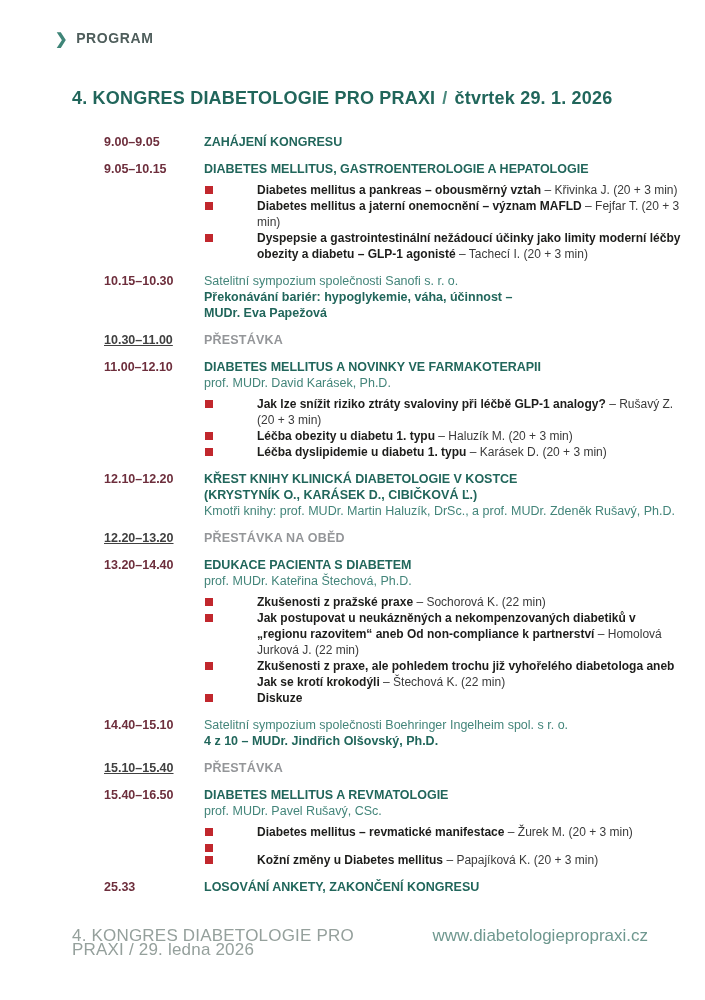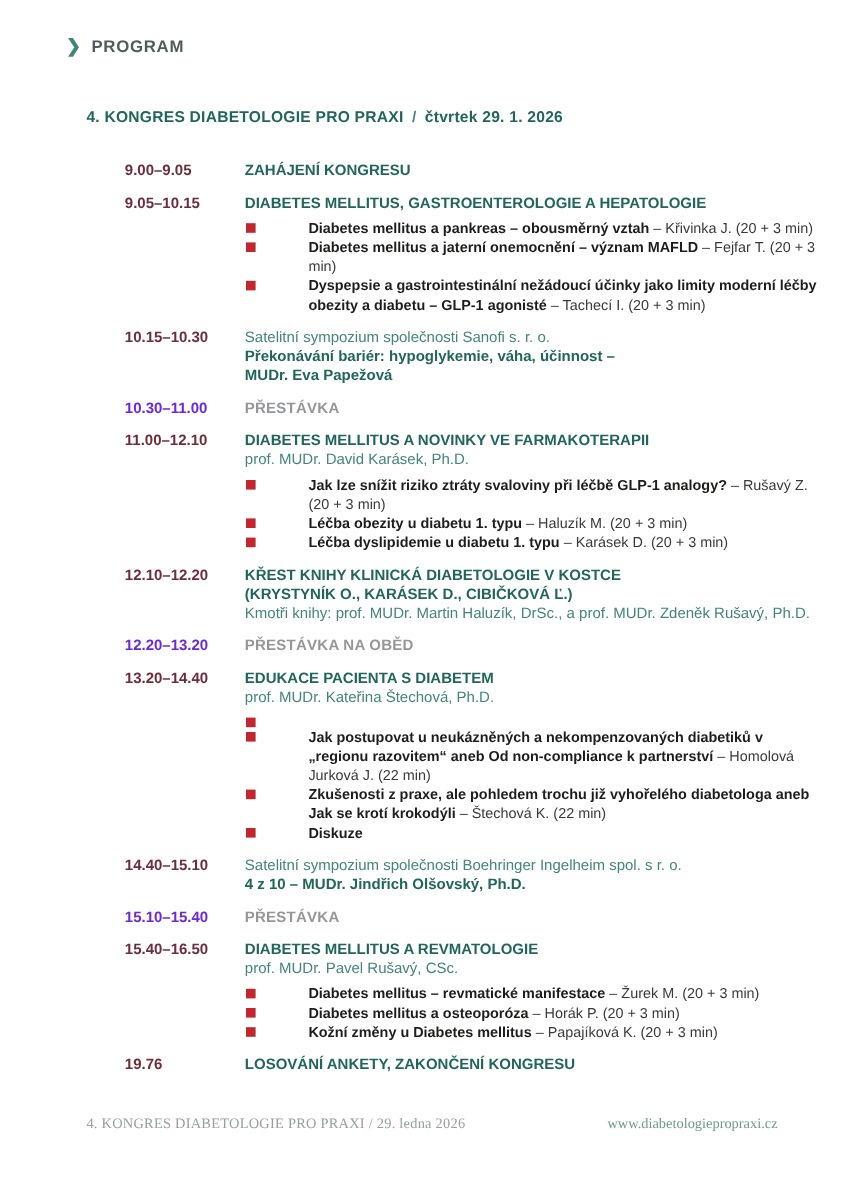--- a/index.html
+++ b/index.html
@@ -3,43 +3,43 @@
 <meta charset="utf-8">
 <style>
   html,body{margin:0;padding:0;background:#ffffff;}
   body{font-family:"Liberation Sans",sans-serif;-webkit-font-smoothing:antialiased;}
   .page{position:relative;width:705px;height:1000px;background:#ffffff;overflow:hidden;}
 
   .kicker{position:absolute;left:55px;top:30px;display:flex;align-items:center;gap:8px;
           font-size:14px;font-weight:bold;letter-spacing:.6px;color:#4e5d5b;}
   .kicker-icon{color:#3f8578;font-size:15px;font-weight:bold;line-height:1;}
 
-  .title{position:absolute;left:72px;top:87px;margin:0;font-size:13px;line-height:22px;
+  .title{position:absolute;left:72px;top:87px;margin:0;font-size:18px;line-height:22px;
          color:#21665b;font-weight:bold;letter-spacing:.2px;white-space:nowrap;}
   .title .sep{color:#4b8a7e;padding:0 7px;}
 
   #schedule{position:absolute;left:72px;top:134px;width:605px;margin-left:32px;}
   .row{display:flex;margin-bottom:11px;}
   .time{width:100px;flex:none;font-weight:bold;font-size:12.5px;color:#6d2e3c;line-height:16px;}
-  .time.muted{color:#6d28d9;}
+  .time.muted{color:#404040;text-decoration:underline;}
   .content{flex:1;font-size:12.5px;line-height:16px;min-width:0;}
   .line.heading{color:#21665b;font-weight:bold;white-space:nowrap;}
   .line.chair{color:#43857a;white-space:nowrap;}
   .line.satellite{color:#43857a;white-space:nowrap;}
   .line.satbold{color:#21665b;font-weight:bold;white-space:nowrap;}
   .line.break{color:#949699;font-weight:bold;letter-spacing:.2px;}
 
   .bullets{margin-top:5px;}
   .bullet{display:flex;align-items:flex-start;font-size:12px;line-height:16px;max-width:478px;}
   .sq{width:8px;height:8px;background:#c1272d;flex:none;margin:4px 12px 0 1px;}
   .btext{color:#3a3a3a;padding-left:32px;}
   .btext b{color:#1d1d1b;}
 
   .footer{position:absolute;left:72px;right:57px;top:929px;display:flex;
-          justify-content:space-between;font-size:12px;line-height:14px;font-family:Liberation Serif, serif;}
+          justify-content:space-between;font-size:17px;line-height:14px;}
   .footer .fl{color:#95a09c;letter-spacing:.2px;}
   .footer .fr{color:#6f988f;text-decoration:none;margin-left:29px;}
 </style>
 </head>
 <body>
 
 <div class="page">
 
   <div class="kicker">
     <span class="kicker-icon">❯</span>
@@ -127,20 +127,21 @@
         </div>
       </div>
       <div class="row">
         <div class="time">13.20–14.40</div>
         <div class="content">
           <div class="line heading">EDUKACE PACIENTA S DIABETEM</div>
           <div class="line chair">prof. MUDr. Kateřina Štechová, Ph.D.</div>
           <div class="bullets">
             <div class="bullet">
               <span class="sq"></span>
+              <span class="btext"><b>Zkušenosti z pražské praxe</b> – Sochorová K. (22 min)</span>
             </div>
             <div class="bullet">
               <span class="sq"></span>
               <span class="btext"><b>Jak postupovat u neukázněných a nekompenzovaných diabetiků v „regionu razovitem“ aneb Od non-compliance k partnerství</b> – Homolová Jurková J. (22 min)</span>
             </div>
             <div class="bullet">
               <span class="sq"></span>
               <span class="btext"><b>Zkušenosti z praxe, ale pohledem trochu již vyhořelého diabetologa aneb Jak se krotí krokodýli</b> – Štechová K. (22 min)</span>
             </div>
             <div class="bullet">
@@ -168,31 +169,30 @@
         <div class="content">
           <div class="line heading">DIABETES MELLITUS A REVMATOLOGIE</div>
           <div class="line chair">prof. MUDr. Pavel Rušavý, CSc.</div>
           <div class="bullets">
             <div class="bullet">
               <span class="sq"></span>
               <span class="btext"><b>Diabetes mellitus – revmatické manifestace</b> – Žurek M. (20 + 3 min)</span>
             </div>
             <div class="bullet">
               <span class="sq"></span>
-              <span class="btext"><b>Diabetes mellitus a osteoporóza</b> – Horák P. (20 + 3 min)</span>
             </div>
             <div class="bullet">
               <span class="sq"></span>
               <span class="btext"><b>Kožní změny u Diabetes mellitus</b> – Papajíková K. (20 + 3 min)</span>
             </div>
           </div>
         </div>
       </div>
       <div class="row">
-        <div class="time">19.76</div>
+        <div class="time">25.33</div>
         <div class="content">
           <div class="line heading">LOSOVÁNÍ ANKETY, ZAKONČENÍ KONGRESU</div>
         </div>
       </div>
     </div>
 
   <div class="footer">
     <span class="fl">4. KONGRES DIABETOLOGIE PRO PRAXI  /  29. ledna 2026</span>
     <span class="fr">www.diabetologiepropraxi.cz</span>
   </div>

